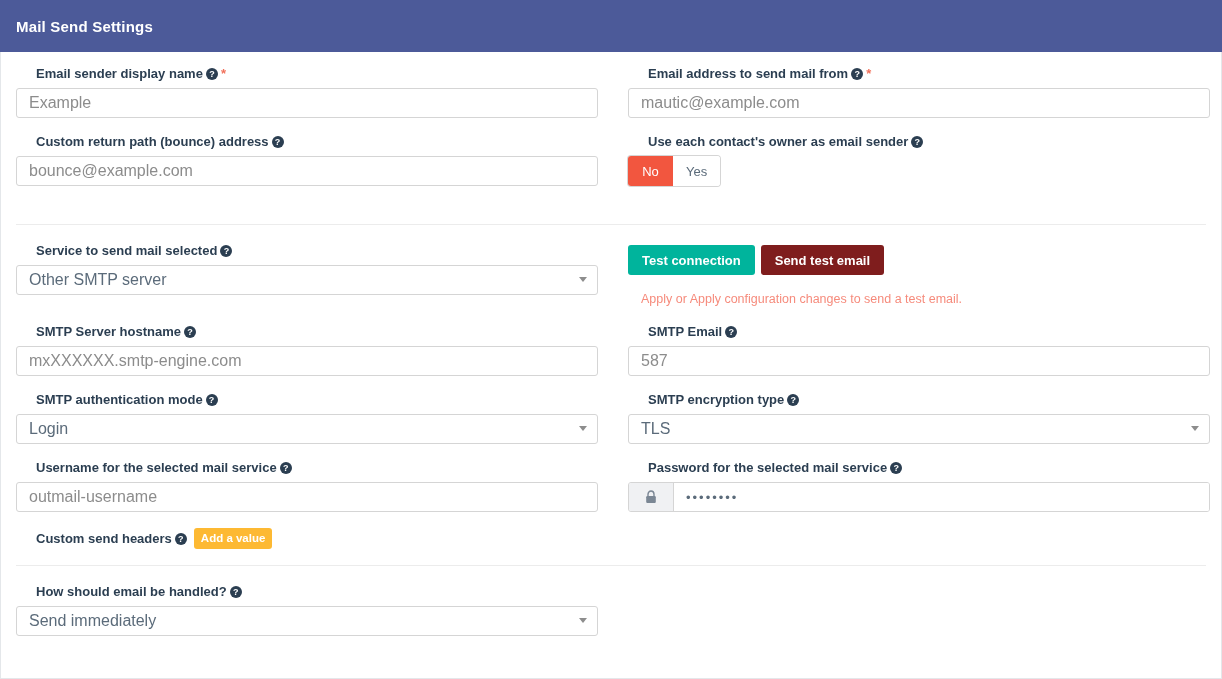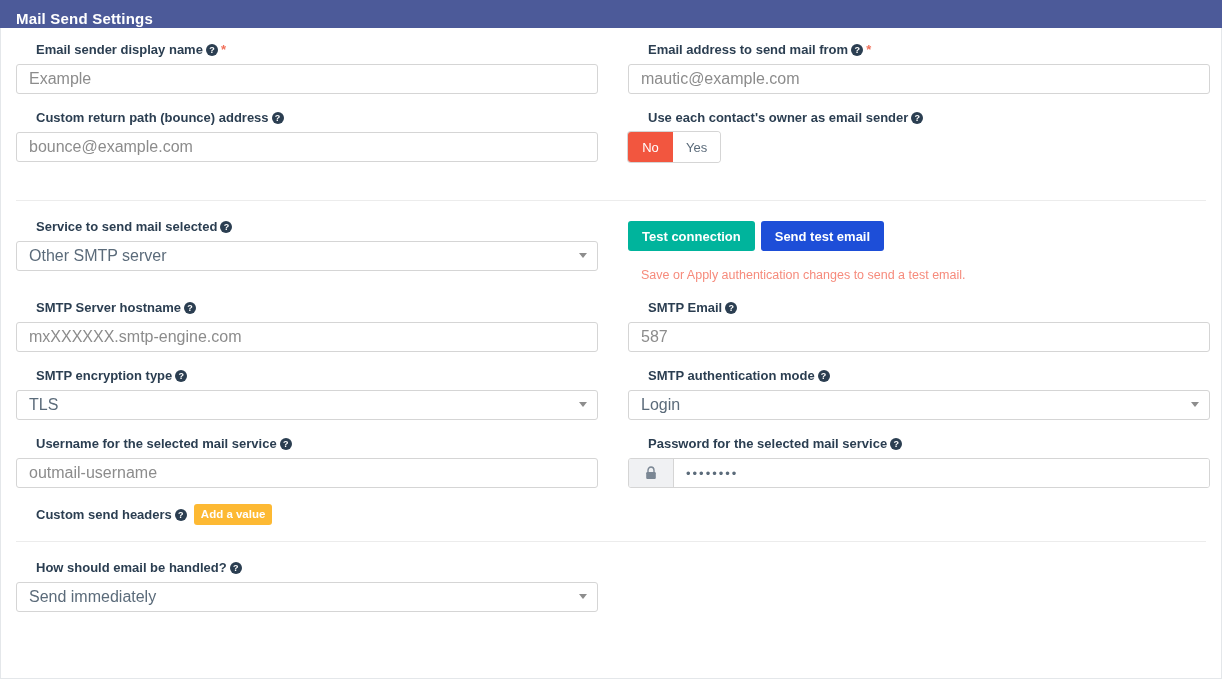--- a/index.html
+++ b/index.html
@@ -19,24 +19,25 @@
     width: 1222px;
     height: 679px;
     background: #fff;
     box-sizing: border-box;
     border-left: 1px solid #e4e7ea;
     border-right: 1px solid #e4e7ea;
     border-bottom: 1px solid #e4e7ea;
     position: relative;
   }
   .panel-header {
-    height: 28px;
+    height: 52px;
     background: #4c5a99;
     color: #ffffff;
     display: flex;
+    align-items: center;
     padding: 10px 16px;
     box-sizing: border-box;
     margin-left: -1px;
     margin-right: -1px;
   }
   .panel-title {
     font-size: 15px;
     font-weight: bold;
     letter-spacing: .2px;
   }
@@ -154,21 +155,21 @@
     border-radius: 3px;
     font-size: 13px;
     font-weight: bold;
     color: #fff;
     font-family: "Liberation Sans", sans-serif;
     cursor: pointer;
     display: inline-flex;
     align-items: center;
   }
   .btn-primary { background: #00b49c; }
-  .btn-disabled { background: #1d4ed8; cursor: default; }
+  .btn-disabled { background: #7f1d1d; cursor: default; }
   .btn-row { display: flex; gap: 6px; margin-bottom: 15px; }
   .note {
     color: #f68b7c;
     font-size: 12.5px;
     padding-left: 13px;
     line-height: 18px;
   }
   .badge {
     display: inline-block;
     background: #fdb933;
@@ -280,21 +281,21 @@
         </div>
 
       </div>
       <div class="col mt-service">
 
         <div class="form-group">
           <div class="btn-row">
             <button class="btn btn-primary">Test connection</button>
             <button class="btn btn-disabled">Send test email</button>
           </div>
-          <div class="note">Save or Apply authentication changes to send a test email.</div>
+          <div class="note">Apply or Apply configuration changes to send a test email.</div>
         </div>
 
       </div>
     </div>
 
     <div class="row">
       <div class="col">
         <div class="form-group">
           <span class="label">
             <span>SMTP Server hostname</span><span class="help-icon">?</span>
@@ -306,38 +307,38 @@
         <div class="form-group">
           <span class="label">
             <span>SMTP Email</span><span class="help-icon">?</span>
           </span>
           <input class="control" type="text" value="587" style="">
         </div>
       </div>
     </div>
 
     <div class="row">
+      <div class="col">
+        <div class="form-group">
+          <span class="label">
+            <span>SMTP authentication mode</span><span class="help-icon">?</span>
+          </span>
+          <div class="select-wrap">
+            <div class="control select-text">Login</div>
+            <span class="caret"></span>
+          </div>
+        </div>
+      </div>
       <div class="col">
         <div class="form-group">
           <span class="label">
             <span>SMTP encryption type</span><span class="help-icon">?</span>
           </span>
           <div class="select-wrap">
             <div class="control select-text">TLS</div>
-            <span class="caret"></span>
-          </div>
-        </div>
-      </div>
-      <div class="col">
-        <div class="form-group">
-          <span class="label">
-            <span>SMTP authentication mode</span><span class="help-icon">?</span>
-          </span>
-          <div class="select-wrap">
-            <div class="control select-text">Login</div>
             <span class="caret"></span>
           </div>
         </div>
       </div>
     </div>
 
     <div class="row">
       <div class="col">
         <div class="form-group">
           <span class="label">

